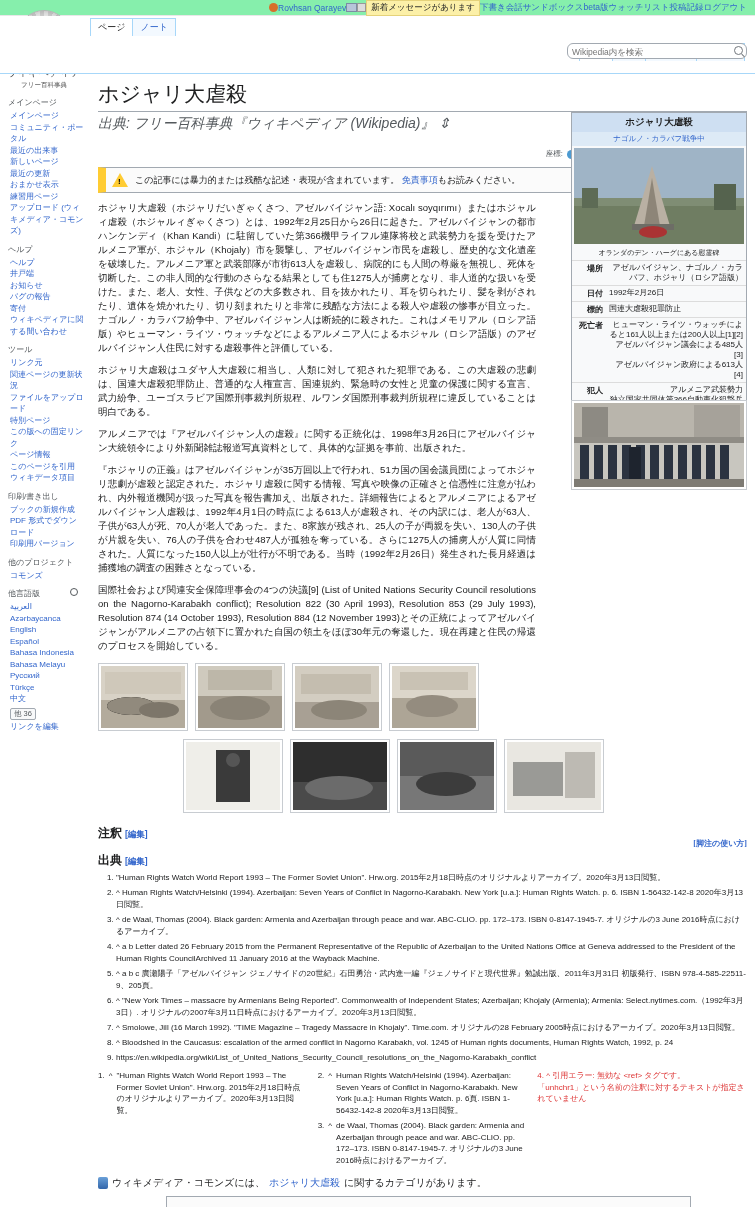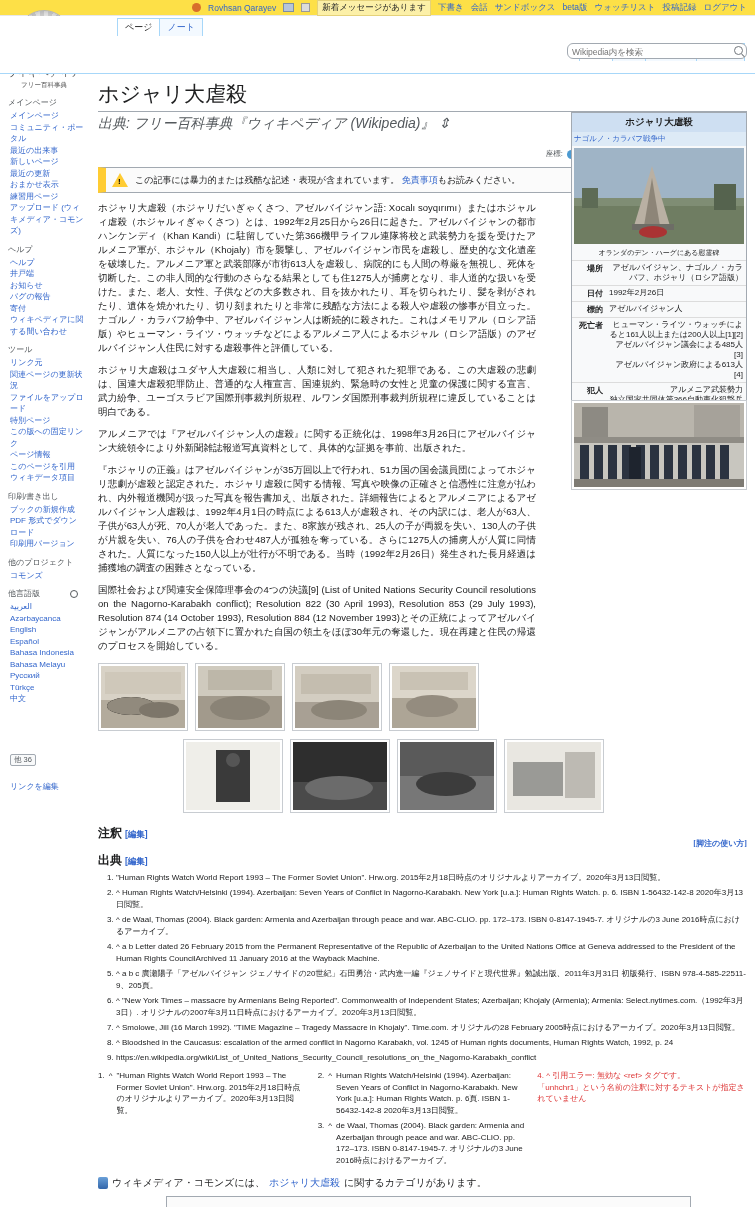--- a/index.html
+++ b/index.html
@@ -10,48 +10,47 @@
     font-size:9.5px;
     color:#202122;
     background:#fff;
   }
   a { color:#3366cc; text-decoration:none; }
   .page { width:755px; position:relative; background:#fff; }
 
   
   .topbar {
     height:16px;
-    background:#fde047;
+    background:#86efac;
     border-bottom:1px solid #e8e8e8;
     display:flex;
     align-items:center;
     justify-content:flex-end;
     padding:0 8px;
     font-size:8.5px;
-    gap:7px;
   }
   .topbar a { color:#3366cc; }
   .newmsg {
     background:#fcf0a8;
     border:1px solid #e5d27a;
     padding:1px 4px;
     color:#202122;
     font-size:8.5px;
   }
   .icon-sq { display:inline-block; width:11px; height:9px; background:#b7c5d9; border:1px solid #7c8da3; }
   .icon-sq2 { display:inline-block; width:9px; height:9px; background:#dcdcdc; border:1px solid #999; }
 
   
   .header {
     position:relative;
     height:58px;
     border-bottom:1px solid #a7d7f9;
     background:#fff;
   }
-  .ns-tabs { position:absolute; left:90px; top:2px; display:flex; font-size:9px;margin-left:27px; }
+  .ns-tabs { position:absolute; left:90px; top:2px; display:flex; font-size:9px; }
   .ns-tabs .tab { padding:2px 7px; color:#3366cc; border:1px solid #a7d7f9; border-bottom:none; background:#f3f9ff; margin-right:-1px; }
   .ns-tabs .tab.sel { background:#fff; color:#222; }
   .right-tabs { position:absolute; right:8px; top:27px; display:flex; align-items:flex-end; font-size:9px; }
   .right-tabs .tab { padding:2px 7px; color:#3366cc; border:1px solid #a7d7f9; border-bottom:none; background:#f3f9ff; margin-right:-1px; }
   .right-tabs .tab.sel { background:#fff; color:#222; }
   .right-tabs .more { padding:2px 7px; color:#3366cc; border:1px solid #a7d7f9; border-bottom:none; background:#f3f9ff; margin-right:2px; }
   .searchbox {
     position:absolute; right:8px; top:26px;
     width:180px; height:16px;
     border:1px solid #a2a9b1; border-radius:6px;
@@ -71,23 +70,23 @@
       repeating-conic-gradient(from 0deg at 50% 50%, #e8e8e8 0deg 10deg, #cfcfcf 10deg 20deg);
     border:1px solid #b5b5b5;
     box-shadow:inset 0 0 6px rgba(0,0,0,.22);
   }
   .logo-title { text-align:center; font-size:10px; color:#444; letter-spacing:.5px; }
   .logo-sub { text-align:center; font-size:6.5px; color:#555; margin-top:1px; }
   .side-h { font-size:8px; color:#54595d; margin:7px 0 2px 4px; }
   .side-list { list-style:none; margin:0; padding:0 0 0 6px; }
   .side-list li { font-size:8px; line-height:11.5px; }
   .side-list li a { color:#3366cc; }
-  .lang-h { display:flex; align-items:center; justify-content:space-between; padding-right:6px; }
+  .lang-h { display:flex; align-items:flex-start; justify-content:space-between; padding-right:6px; }
   .gear { width:8px; height:8px; border:1.4px solid #54595d; border-radius:50%; }
-  .lang-badge { display:inline-block; border:1px solid #a2a9b1; border-radius:2px; padding:0 3px; font-size:7.5px; color:#54595d; background:#f8f9fa;margin-top:46px; }
+  .lang-badge { display:inline-block; border:1px solid #a2a9b1; border-radius:2px; padding:0 3px; font-size:7.5px; color:#54595d; background:#f8f9fa; }
 
   
   .content { margin-left:88px; padding:4px 8px 0 10px; }
   h1.title { font-family:"Liberation Serif", serif; font-size:21px; font-weight:normal; margin:2px 0 0 0; padding-bottom:3px; border-bottom:1px solid #a2a9b1; }
   .subtitle { font-size:14px; color:#54595d; margin:3px 0 16px 0;font-style:italic; }
   .statusline { display:flex; justify-content:flex-end; align-items:center; gap:4px; font-size:7.5px; color:#54595d; margin-top:2px; }
   .globe { width:9px; height:9px; border-radius:50%; background:#4c9ad1; display:inline-block; }
 
   
   .ambox {
@@ -99,21 +98,21 @@
 
   .body-col { width:438px; }
   p { margin:0 0 8px 0; line-height:14px; text-align:justify; }
 
   
   .infobox {
     position:absolute; right:8px; top:112px; width:176px;
     border:1px solid #a2a9b1; background:#f8f9fa; font-size:8px;
   }
   .ib-title { background:#cedff2; text-align:center; font-weight:bold; font-size:9.5px; padding:3px 2px; }
-  .ib-sub { background:#ddeaf6; text-align:left; font-size:7.5px; padding:2px; color:#3366cc; }
+  .ib-sub { background:#ddeaf6; text-align:center; font-size:7.5px; padding:2px; color:#3366cc; }
   .ib-img { padding:2px; }
   .ib-photo { width:100%; height:96px; display:block; }
   .ib-cap { font-size:7px; padding:2px 3px 3px 3px; text-align:center; line-height:9px; }
   .ib-row { display:flex; border-top:1px solid #dcdcdc;text-align:right; }
   .ib-k { width:34px; flex:none; font-weight:bold; padding:2px 3px; }
   .ib-v { padding:2px 3px; line-height:10px; }
   .ib-foot { text-align:right; padding:3px 4px; font-size:7.5px; }
   .ib-photo2 { width:100%; height:84px; display:block; }
 
   
@@ -224,21 +223,21 @@
       <li><a href="#">Español</a></li>
       <li><a href="#">Bahasa Indonesia</a></li>
       <li><a href="#">Bahasa Melayu</a></li>
       <li><a href="#">Русский</a></li>
       <li><a href="#">Türkçe</a></li>
       <li><a href="#">中文</a></li>
     </ul>
     <div style="padding-left:6px;margin-top:3px;display:flex;align-items:center;gap:4px;">
       <span class="lang-badge">他 36</span>
     </div>
-    <div style="padding-left:6px;margin-top:14px;">
+    <div style="padding-left:6px;margin-top:0;">
       <a href="#" class="small">リンクを編集</a>
     </div>
   </div>
 
   <div class="header">
     <div class="ns-tabs">
       <div class="tab sel">ページ</div>
       <div class="tab">ノート</div>
     </div>
     <div class="right-tabs">
@@ -304,21 +303,21 @@
       <div class="ib-row">
         <div class="ib-k">場所</div>
         <div class="ib-v">アゼルバイジャン、ナゴルノ・カラバフ、ホジャリ（ロシア語版）</div>
       </div>
       <div class="ib-row">
         <div class="ib-k">日付</div>
         <div class="ib-v">1992年2月26日</div>
       </div>
       <div class="ib-row">
         <div class="ib-k">標的</div>
-        <div class="ib-v">アゼルバイジャン人</div>
+        <div class="ib-v">国連大虐殺犯罪防止</div>
       </div>
       <div class="ib-row">
         <div class="ib-k">死亡者</div>
         <div class="ib-v" style="white-space:pre-line;">ヒューマン・ライツ・ウォッチによると161人以上または200人以上[1][2]
 アゼルバイジャン議会による485人[3]
 アゼルバイジャン政府による613人[4]</div>
       </div>
       <div class="ib-row">
         <div class="ib-k">犯人</div>
         <div class="ib-v" style="white-space:pre-line;">アルメニア武装勢力

